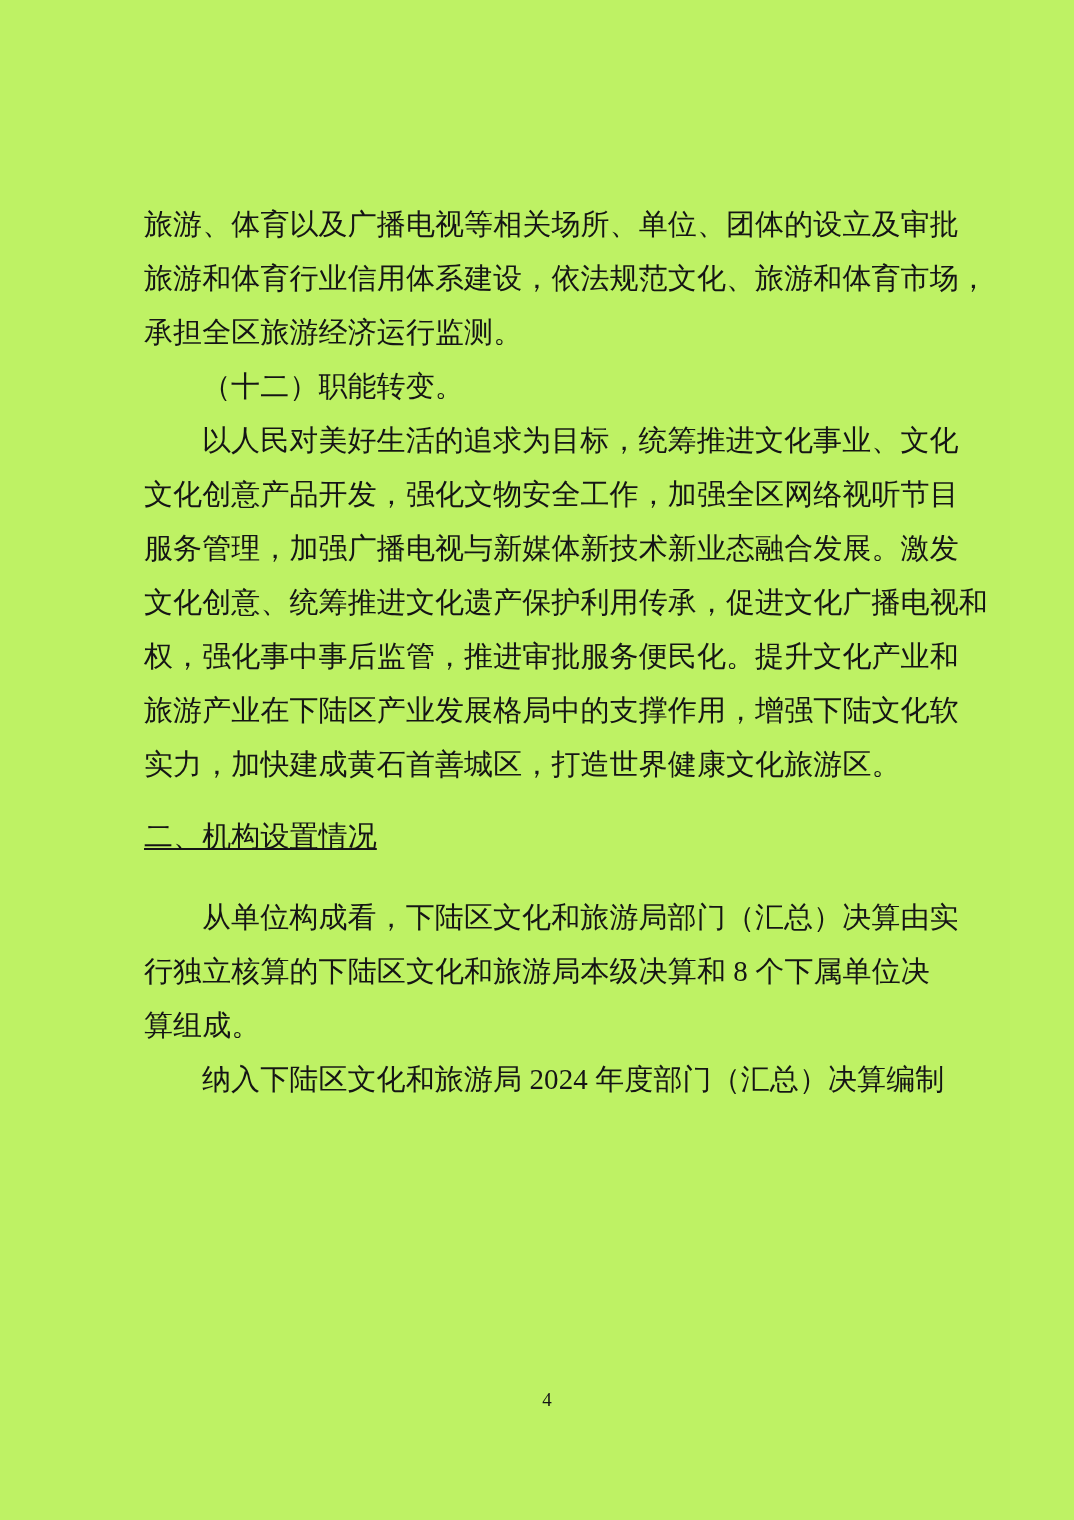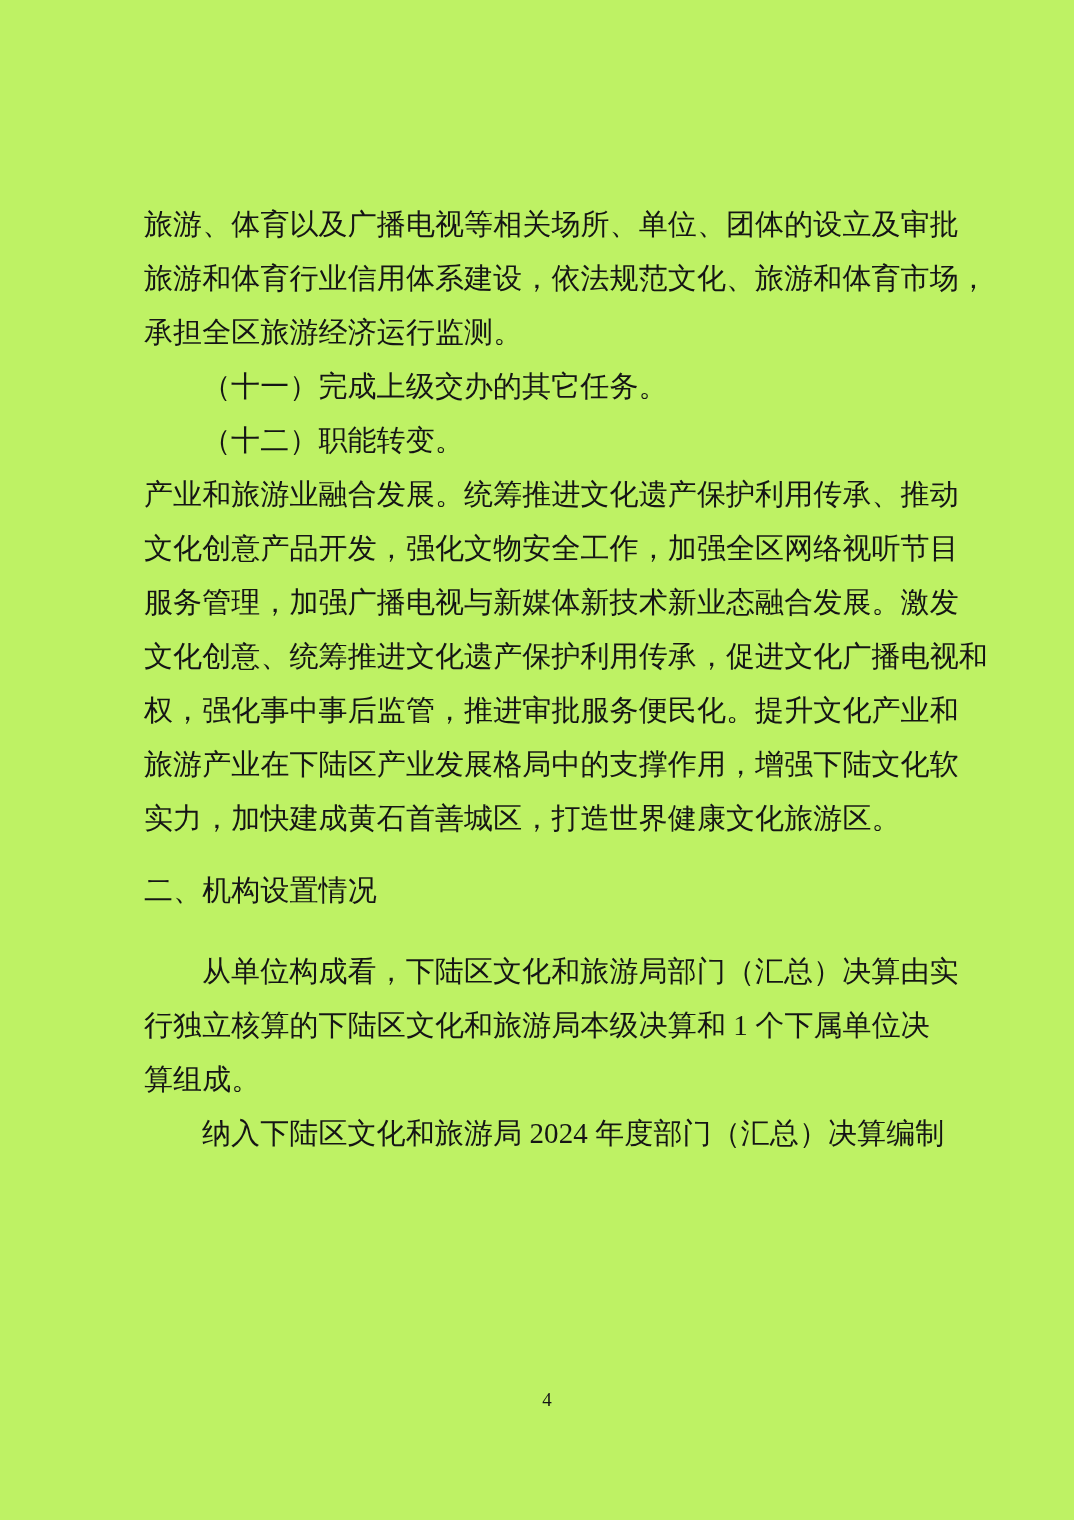--- a/index.html
+++ b/index.html
@@ -34,49 +34,49 @@
     white-space: nowrap;
     letter-spacing: 0.1px;
   }
   .indent {
     padding-left: 58px;
   }
   .heading {
     margin-top: 18px;
     margin-bottom: 27px;
     font-weight: normal;
+    text-decoration: underline;
   }
   .page-number {
     position: absolute;
     left: 0;
     right: 0;
     top: 1388px;
     text-align: center;
     font-size: 19px;
     line-height: 24px;
     color: #151515;
   }
 </style>
 </head>
 <body>
 
 <div class="page">
   <div class="body-text">
     <div class="line">旅游、体育以及广播电视等相关场所、单位、团体的设立及审批</div>
     <div class="line">旅游和体育行业信用体系建设，依法规范文化、旅游和体育市场，</div>
     <div class="line">承担全区旅游经济运行监测。</div>
-    <div class="line indent">（十一）完成上级交办的其它任务。</div>
     <div class="line indent">（十二）职能转变。</div>
-    <div class="line">产业和旅游业融合发展。统筹推进文化遗产保护利用传承、推动</div>
+    <div class="line indent">以人民对美好生活的追求为目标，统筹推进文化事业、文化</div>
     <div class="line">文化创意产品开发，强化文物安全工作，加强全区网络视听节目</div>
     <div class="line">服务管理，加强广播电视与新媒体新技术新业态融合发展。激发</div>
     <div class="line">文化创意、统筹推进文化遗产保护利用传承，促进文化广播电视和</div>
     <div class="line">权，强化事中事后监管，推进审批服务便民化。提升文化产业和</div>
     <div class="line">旅游产业在下陆区产业发展格局中的支撑作用，增强下陆文化软</div>
     <div class="line">实力，加快建成黄石首善城区，打造世界健康文化旅游区。</div>
     <div class="line heading">二、机构设置情况</div>
     <div class="line indent">从单位构成看，下陆区文化和旅游局部门（汇总）决算由实</div>
-    <div class="line">行独立核算的下陆区文化和旅游局本级决算和 1 个下属单位决</div>
+    <div class="line">行独立核算的下陆区文化和旅游局本级决算和 8 个下属单位决</div>
     <div class="line">算组成。</div>
     <div class="line indent">纳入下陆区文化和旅游局 2024 年度部门（汇总）决算编制</div>
   </div>
   <div class="page-number">4</div>
 </div>
 
 </body></html>

